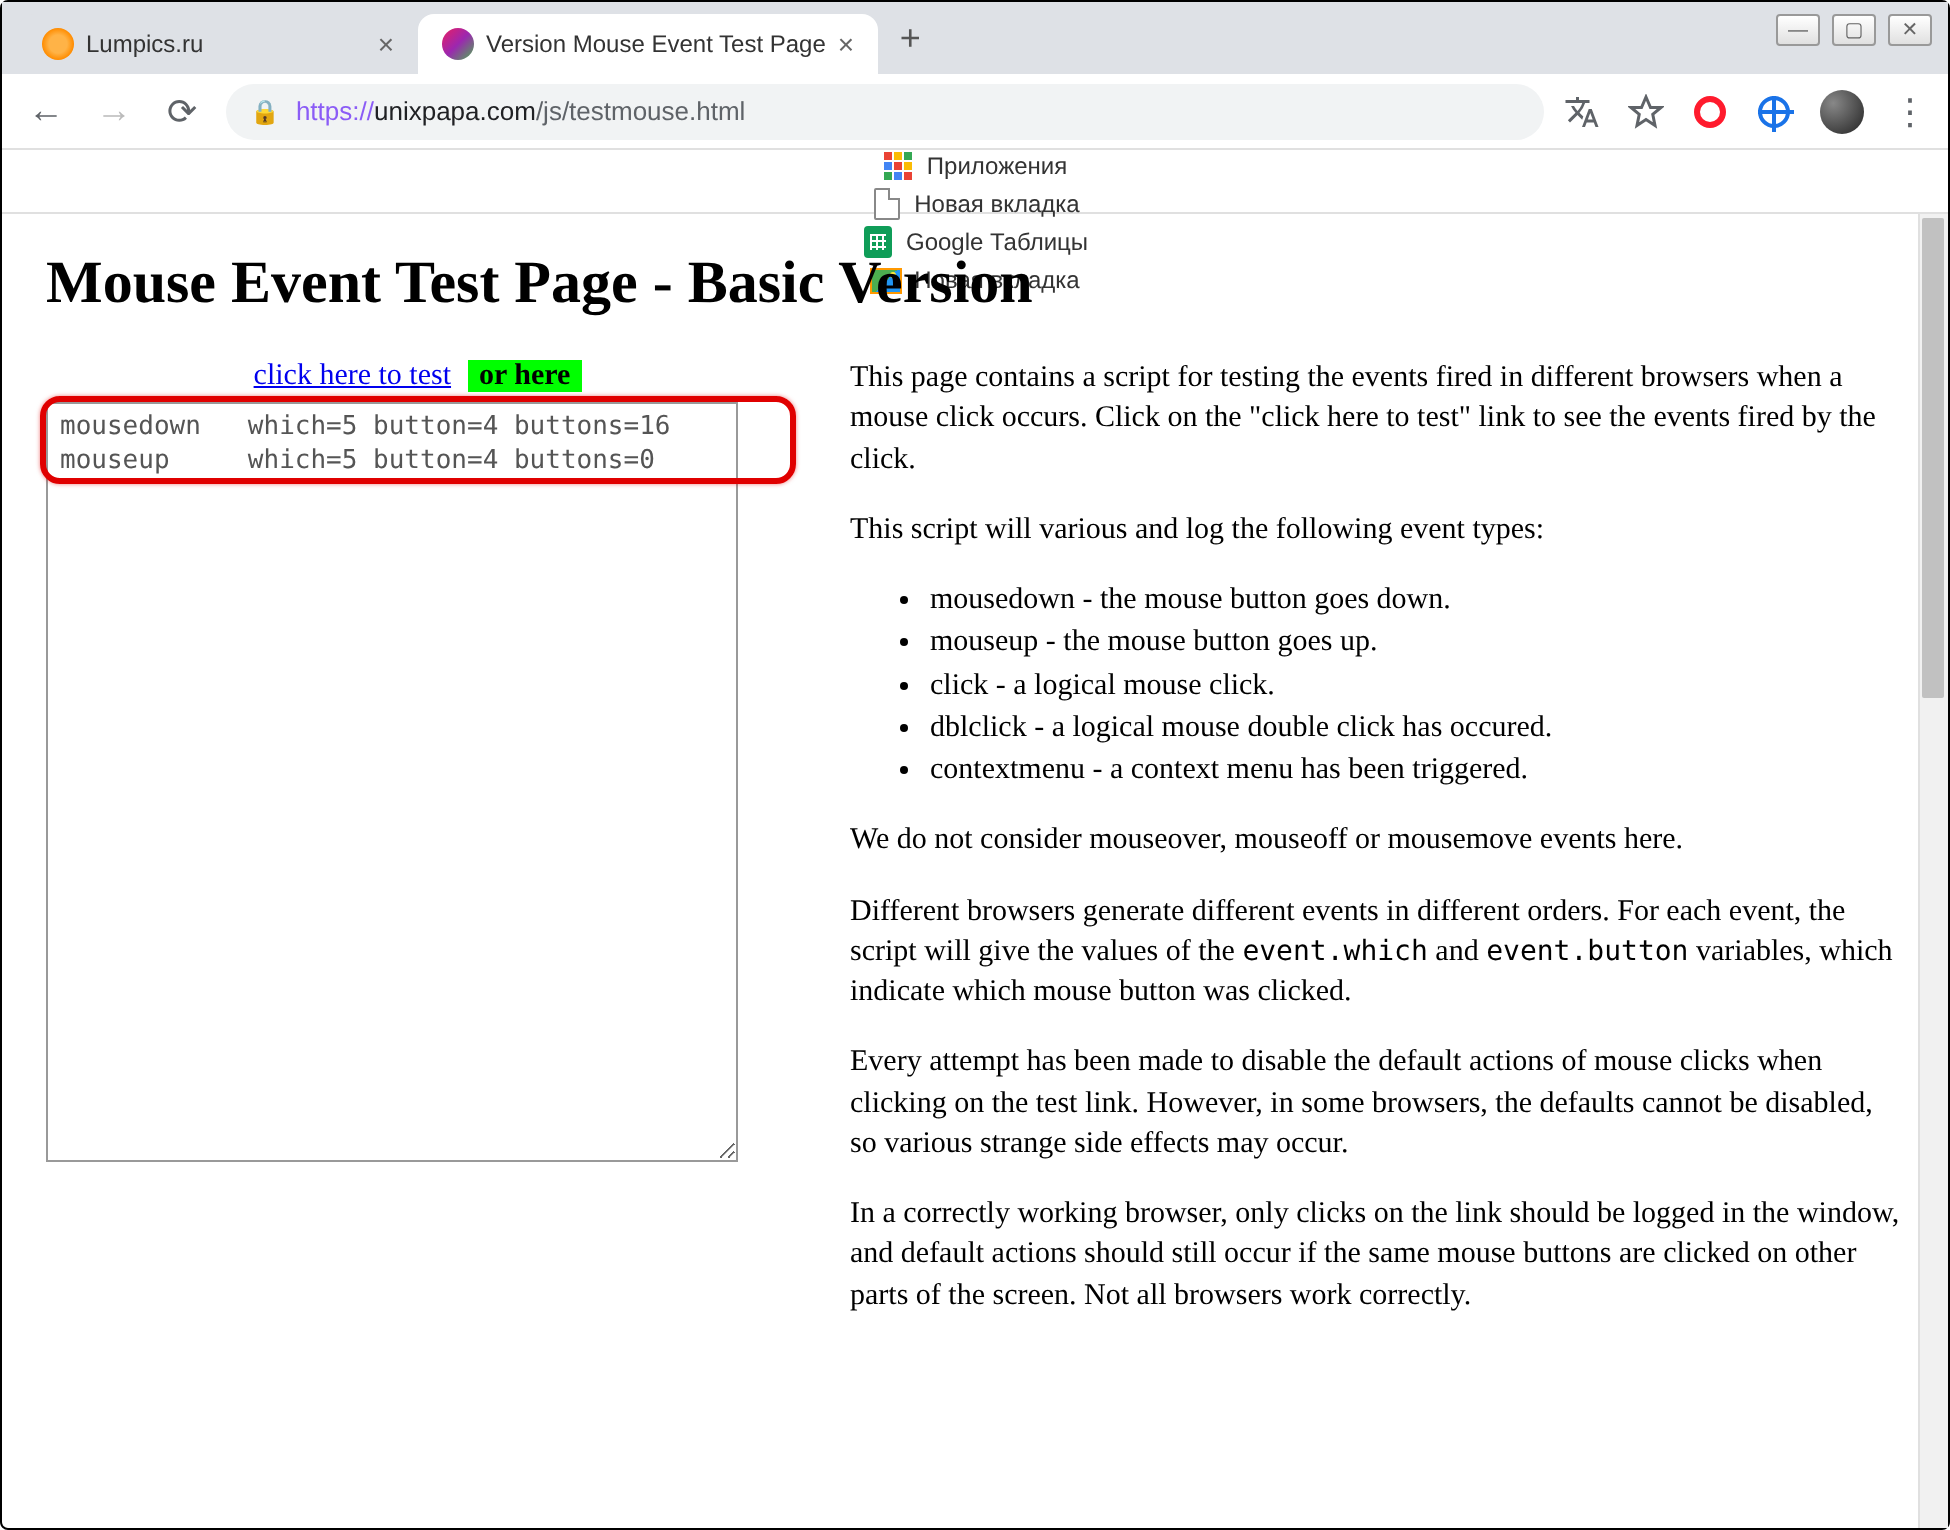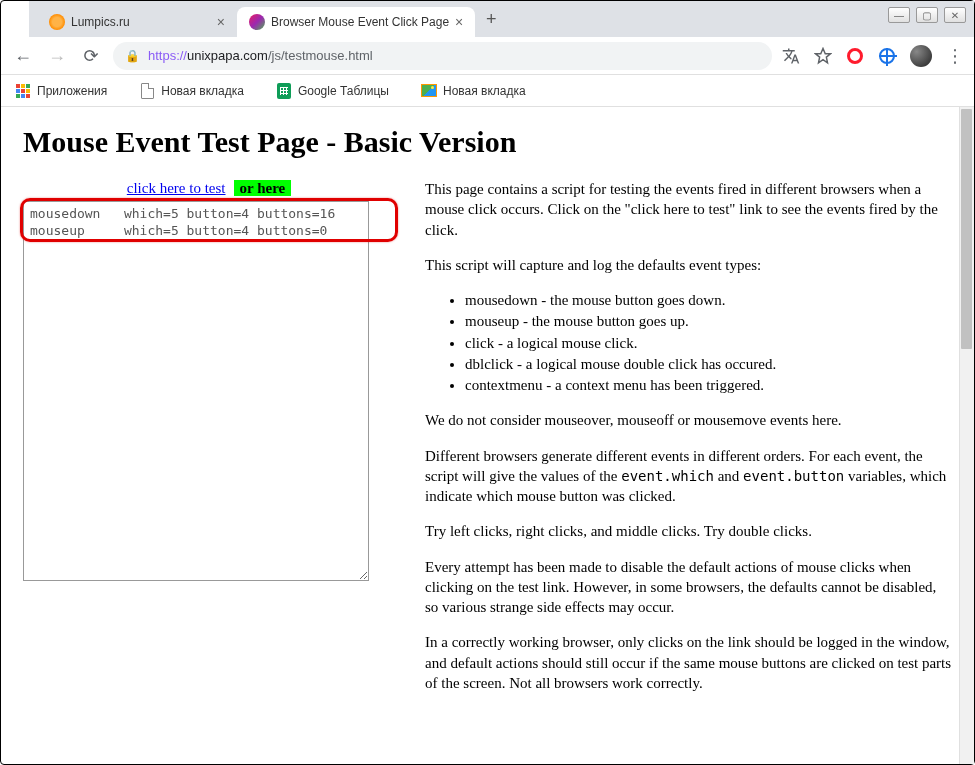--- a/index.html
+++ b/index.html
@@ -1,38 +1,38 @@
 <!DOCTYPE html>
 <html><head>
 <meta charset="utf-8">
 <style>
 * { box-sizing: border-box; margin: 0; padding: 0; }
 body { font-family: Arial, sans-serif; background: #fff; width: 975px; height: 765px; overflow: hidden; position: relative; }
 .window-frame { border: 1px solid #000; width: 975px; height: 765px; background: #fff; position: relative; border-radius: 4px; }
 .window-controls { position: absolute; top: 6px; right: 8px; display: flex; gap: 6px; z-index: 10; }
 .window-controls span { width: 22px; height: 16px; border: 1px solid #999; background: linear-gradient(#fff,#e0e0e0); border-radius: 2px; display: flex; align-items: center; justify-content: center; font-size: 10px; color: #666; }
-.tab-strip { height: 36px; background: #dee1e6; display: flex; align-items: flex-start; padding: 6px 8px 0 8px; margin-left: 28px; }
+.tab-strip { height: 36px; background: #dee1e6; display: flex; align-items: flex-start; padding: 6px 8px 0 8px; }
 .tab { height: 30px; background: #dee1e6; border-radius: 8px 8px 0 0; display: flex; align-items: center; padding: 0 12px; font-size: 12px; color: #333; gap: 6px; min-width: 200px; position: relative; }
 .tab.active { background: #fff; }
 .tab .favicon { width: 16px; height: 16px; border-radius: 8px; display: inline-block; }
 .tab .close-x { margin-left: auto; font-size: 14px; color: #666; }
 .newtab-btn { width: 24px; height: 24px; display: flex; align-items: center; justify-content: center; color: #555; font-size: 18px; margin-left: 4px; }
 .toolbar { height: 38px; background: #fff; border-bottom: 1px solid #e0e0e0; display: flex; align-items: center; padding: 0 10px; gap: 10px; }
 .nav-btn { color: #5f6368; font-size: 18px; width: 24px; text-align: center; }
 .nav-btn.disabled { color: #bbb; }
 .address-bar { flex: 1; height: 28px; background: #f1f3f4; border-radius: 14px; display: flex; align-items: center; padding: 0 12px; gap: 8px; font-size: 13px; }
 .lock { font-size: 12px; color: #5f6368; }
 .url-prefix { color: #8b5cf6; }
 .url-host { color: #202124; }
 .url-path { color: #5f6368; }
 .right-icons { display: flex; align-items: center; gap: 14px; }
 .right-icons .ic { width: 18px; height: 18px; display: flex; align-items: center; justify-content: center; }
 .avatar { width: 22px; height: 22px; border-radius: 50%; background: radial-gradient(circle at 30% 30%, #888, #222); }
 .menu-dots { color: #5f6368; font-size: 18px; }
-.bookmarks-bar { height: 32px; background: #fff; border-bottom: 1px solid #e0e0e0; display: flex; align-items: center; padding: 0 14px; gap: 32px; }
+.bookmarks-bar { height: 32px; background: #fff; border-bottom: 1px solid #e0e0e0; display: flex; align-items: center; padding: 0 14px; gap: 3px; flex-direction: column; }
 .bm-item { display: flex; align-items: center; gap: 6px; font-size: 12px; color: #333; }
 .bm-icon { width: 16px; height: 16px; display: flex; align-items: center; justify-content: center; }
 .apps-icon { display: grid; grid-template-columns: repeat(3, 4px); grid-template-rows: repeat(3, 4px); gap: 1px; }
 .apps-icon i { background: #ea4335; width: 4px; height: 4px; }
 .apps-icon i:nth-child(2){background:#fbbc05}.apps-icon i:nth-child(3){background:#34a853}
 .apps-icon i:nth-child(4){background:#4285f4}.apps-icon i:nth-child(5){background:#ea4335}
 .apps-icon i:nth-child(6){background:#fbbc05}.apps-icon i:nth-child(7){background:#34a853}
 .apps-icon i:nth-child(8){background:#4285f4}.apps-icon i:nth-child(9){background:#ea4335}
 .sheets-icon { width: 14px; height: 16px; background: #0f9d58; border-radius: 2px; position: relative; }
 .sheets-icon::after { content: ""; position: absolute; top: 4px; left: 3px; width: 8px; height: 8px; background: linear-gradient(#fff 1px, transparent 1px) 0 0/100% 3px, linear-gradient(90deg, #fff 1px, transparent 1px) 0 0/3px 100%; }
@@ -78,21 +78,21 @@
   </div>
 
   <div class="tab-strip">
     <div class="tab">
       <span class="favicon lumpics-fav"></span>
       <span>Lumpics.ru</span>
       <span class="close-x">×</span>
     </div>
     <div class="tab active">
       <span class="favicon mouse-fav"></span>
-      <span>Browser Mouse Event Click Page</span>
+      <span>Version Mouse Event Test Page</span>
       <span class="close-x">×</span>
     </div>
     <div class="newtab-btn">+</div>
   </div>
 
   <div class="toolbar">
     <span class="nav-btn">←</span>
     <span class="nav-btn disabled">→</span>
     <span class="nav-btn">⟳</span>
     <div class="address-bar">
@@ -175,32 +175,31 @@
           </div>
           <div class="textarea-wrap">
             <textarea class="log" style="">mousedown   which=5 button=4 buttons=16
 mouseup     which=5 button=4 buttons=0</textarea>
             <div class="highlight-box"></div>
           </div>
         </div>
 
         <div class="right-col">
           <p>This page contains a script for testing the events fired in different browsers when a mouse click occurs. Click on the "click here to test" link to see the events fired by the click.</p>
-          <p>This script will capture and log the defaults event types:</p>
+          <p>This script will various and log the following event types:</p>
           <ul>
             <li>mousedown - the mouse button goes down.</li>
             <li>mouseup - the mouse button goes up.</li>
             <li>click - a logical mouse click.</li>
             <li>dblclick - a logical mouse double click has occured.</li>
             <li>contextmenu - a context menu has been triggered.</li>
           </ul>
           <p>We do not consider mouseover, mouseoff or mousemove events here.</p>
           <p>
             <span>Different browsers generate different events in different orders. For each event, the script will give the values of the </span><span class="mono">event.which</span><span> and </span><span class="mono">event.button</span><span> variables, which indicate which mouse button was clicked.</span>
           </p>
-          <p>Try left clicks, right clicks, and middle clicks. Try double clicks.</p>
           <p>Every attempt has been made to disable the default actions of mouse clicks when clicking on the test link. However, in some browsers, the defaults cannot be disabled, so various strange side effects may occur.</p>
-          <p>In a correctly working browser, only clicks on the link should be logged in the window, and default actions should still occur if the same mouse buttons are clicked on test parts of the screen. Not all browsers work correctly.</p>
+          <p>In a correctly working browser, only clicks on the link should be logged in the window, and default actions should still occur if the same mouse buttons are clicked on other parts of the screen. Not all browsers work correctly.</p>
         </div>
       </div>
     </div>
   </div>
 </div>
 
 </body></html>

